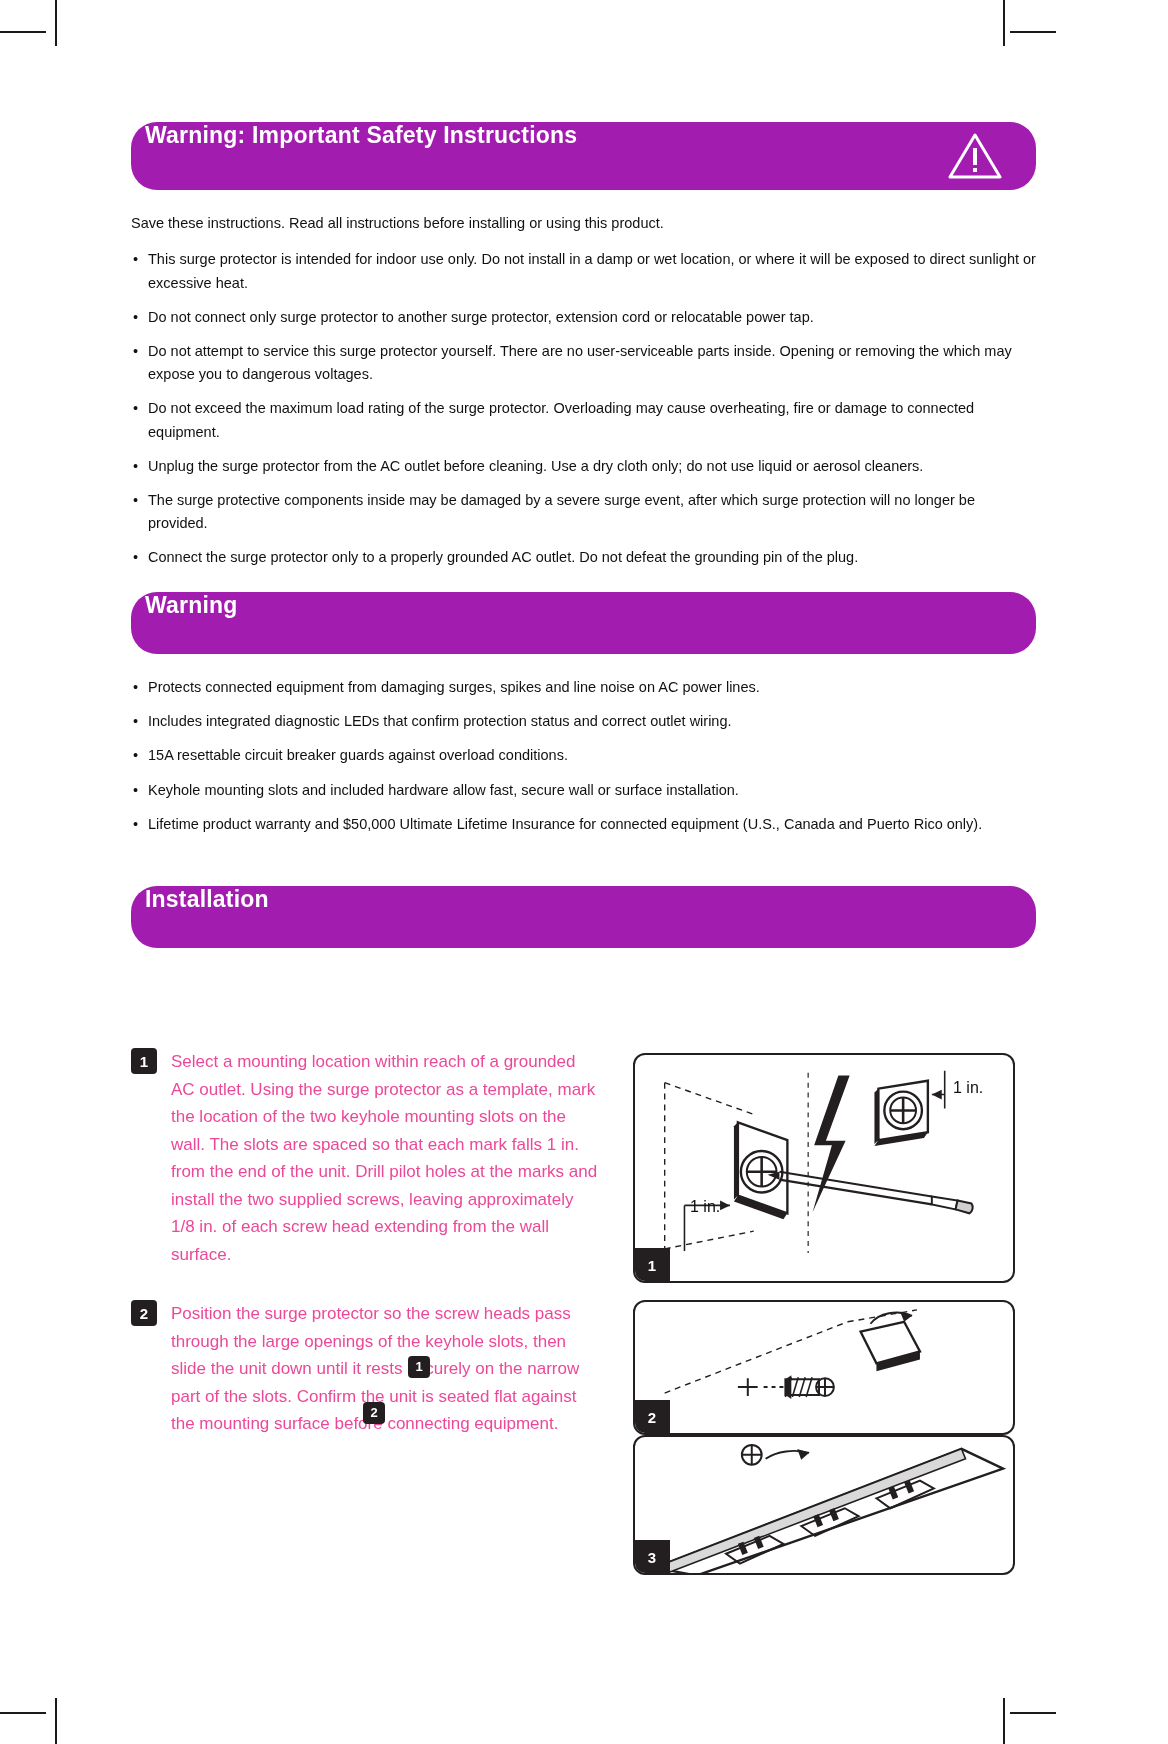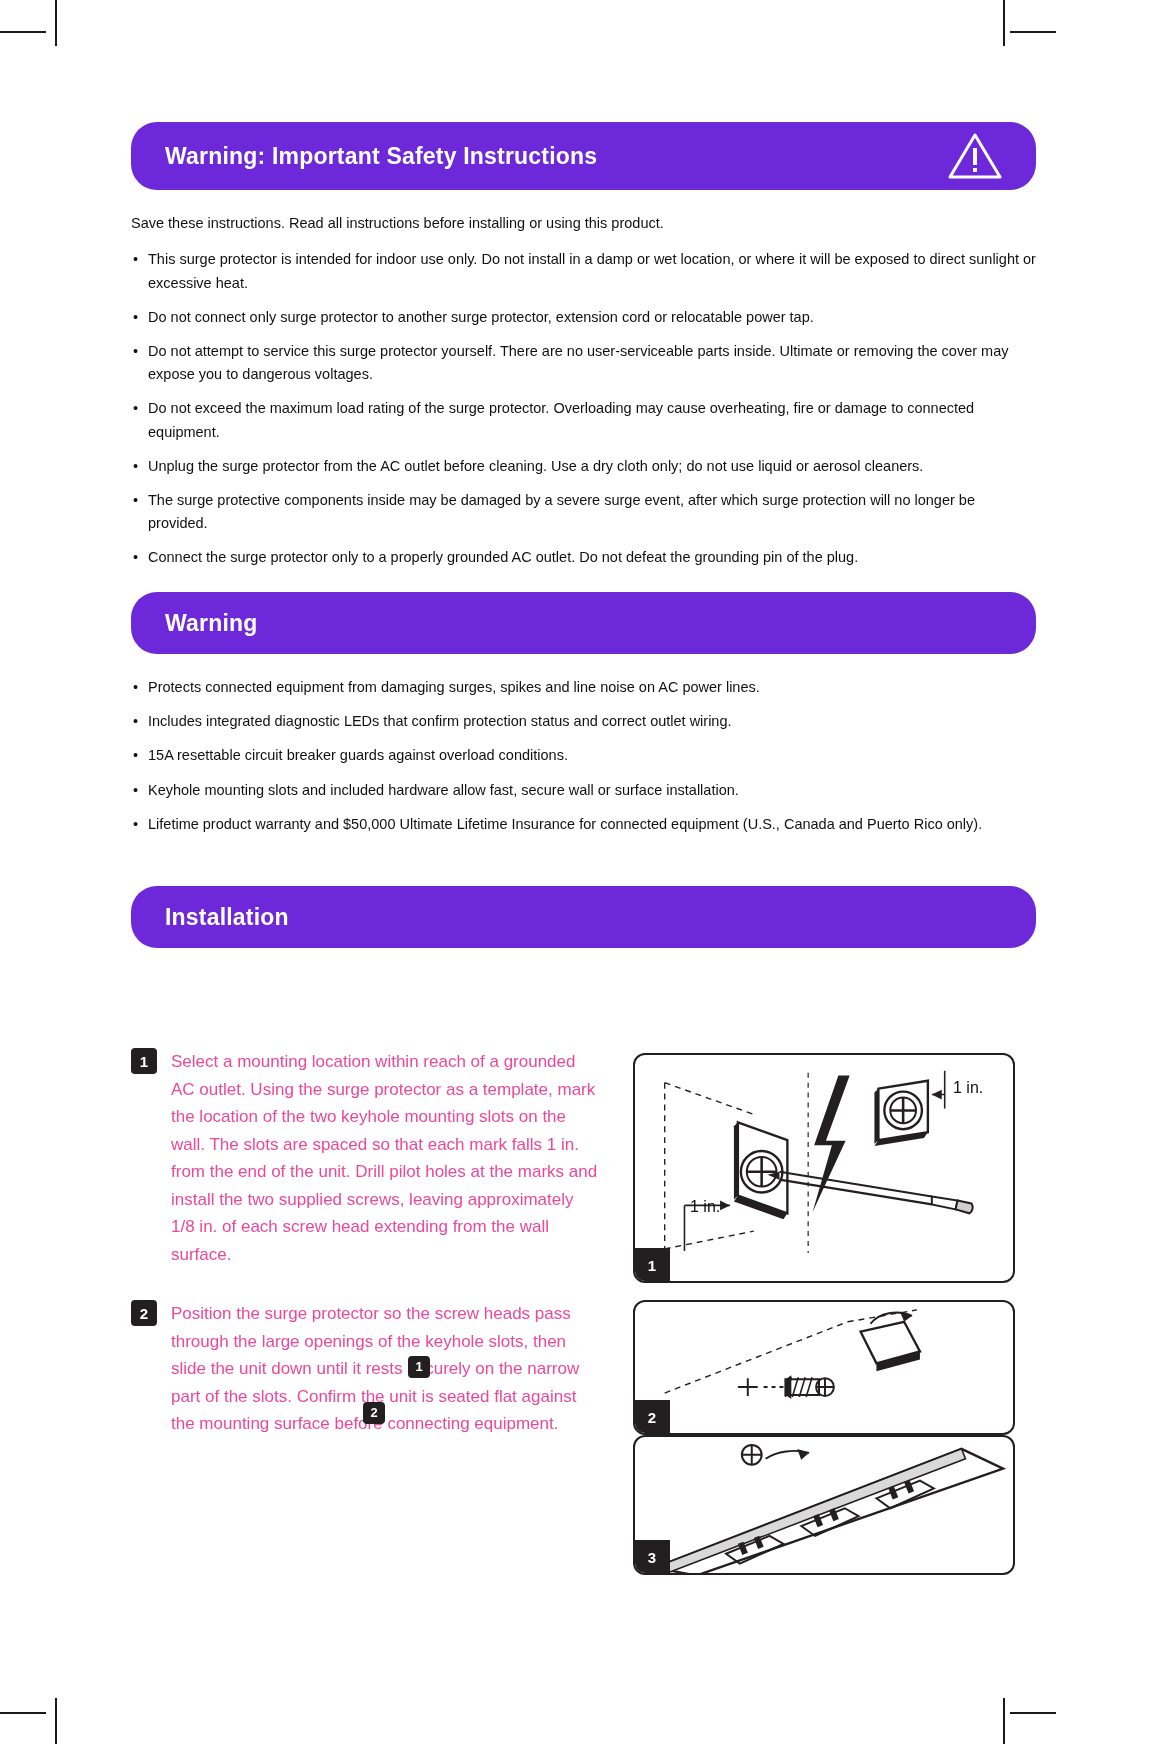--- a/index.html
+++ b/index.html
@@ -20,26 +20,25 @@
   .crop {
     position: absolute;
     background: #1a1a1a;
   }
   .crop-v { width: 2px; height: 46px; }
   .crop-h { height: 2px; width: 46px; }
 
   
   .banner {
     position: absolute;
-    background: #6d28d9;
+    background: #a21caf;
     border-radius: 26px;
     box-sizing: border-box;
     display: flex;
-    align-items: center;
-    padding: 0 34px;
+    padding: 0 14px;
   }
   .banner .banner-text {
     color: #ffffff;
     font-size: 23px;
     font-weight: bold;
     letter-spacing: .2px;
     line-height: 1.15;
   }
   .banner-warning {
     left: 131px;
@@ -193,21 +192,21 @@
       <rect x="25" y="35" width="4" height="4" fill="#ffffff"></rect>
     </svg>
   </span>
 </div>
 
 <div class="body-text" style="left:131px; top:212px; width:905px;">
   <p class="para">Save these instructions. Read all instructions before installing or using this product.</p>
   <ul class="bullets">
     <li>This surge protector is intended for indoor use only. Do not install in a damp or wet location, or where it will be exposed to direct sunlight or excessive heat.</li>
     <li>Do not connect only surge protector to another surge protector, extension cord or relocatable power tap.</li>
-    <li>Do not attempt to service this surge protector yourself. There are no user-serviceable parts inside. Ultimate or removing the cover may expose you to dangerous voltages.</li>
+    <li>Do not attempt to service this surge protector yourself. There are no user-serviceable parts inside. Opening or removing the which may expose you to dangerous voltages.</li>
     <li>Do not exceed the maximum load rating of the surge protector. Overloading may cause overheating, fire or damage to connected equipment.</li>
     <li>Unplug the surge protector from the AC outlet before cleaning. Use a dry cloth only; do not use liquid or aerosol cleaners.</li>
     <li>The surge protective components inside may be damaged by a severe surge event, after which surge protection will no longer be provided.</li>
     <li>Connect the surge protector only to a properly grounded AC outlet. Do not defeat the grounding pin of the plug.</li>
   </ul>
 </div>
 
 <div class="banner banner-features">
   <span class="banner-text">Warning</span>
 </div>

